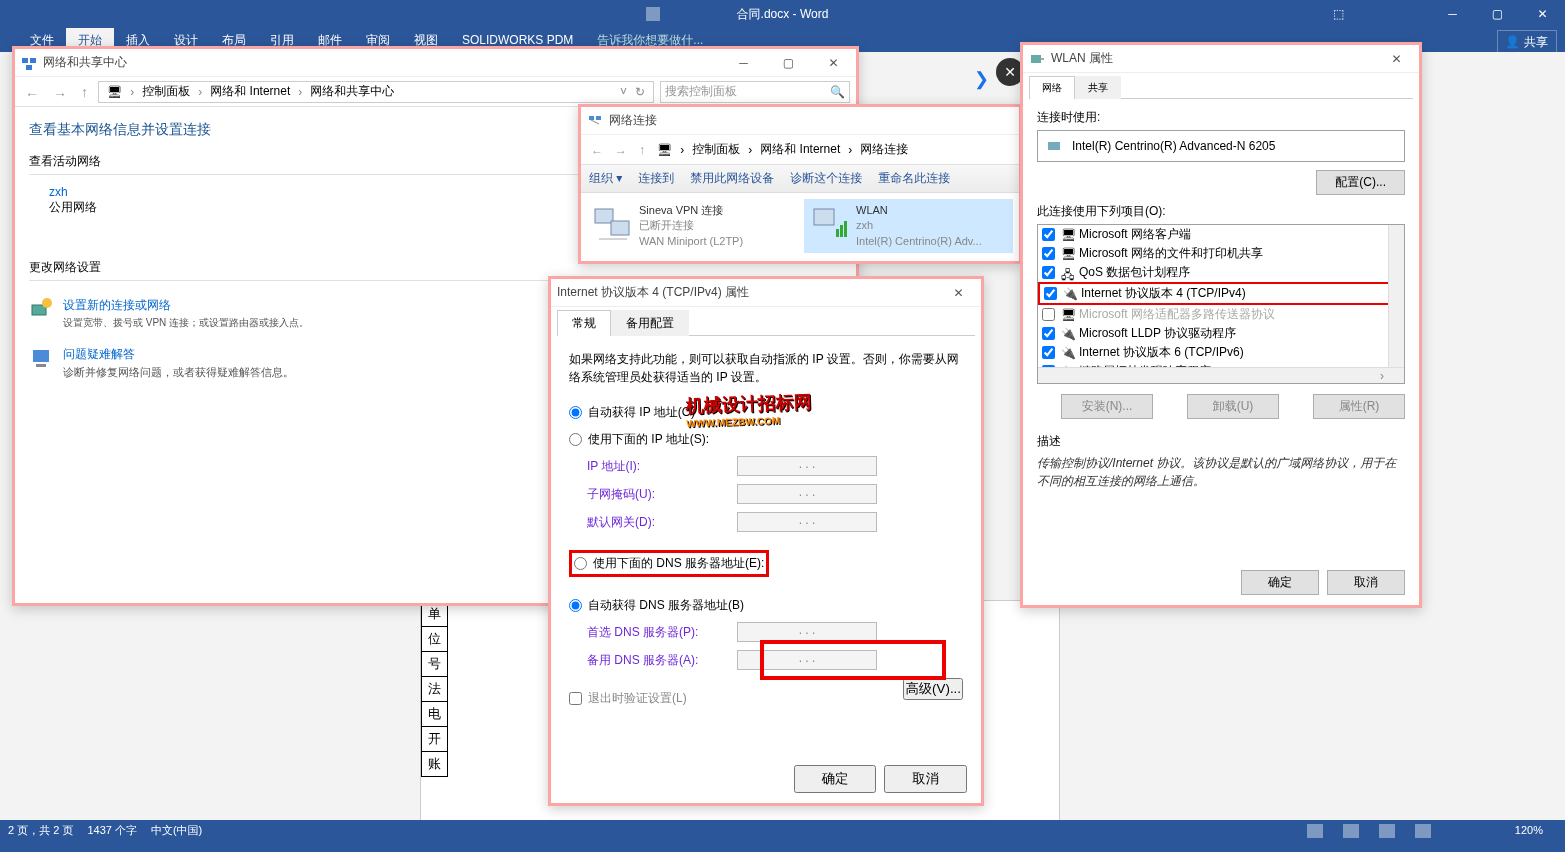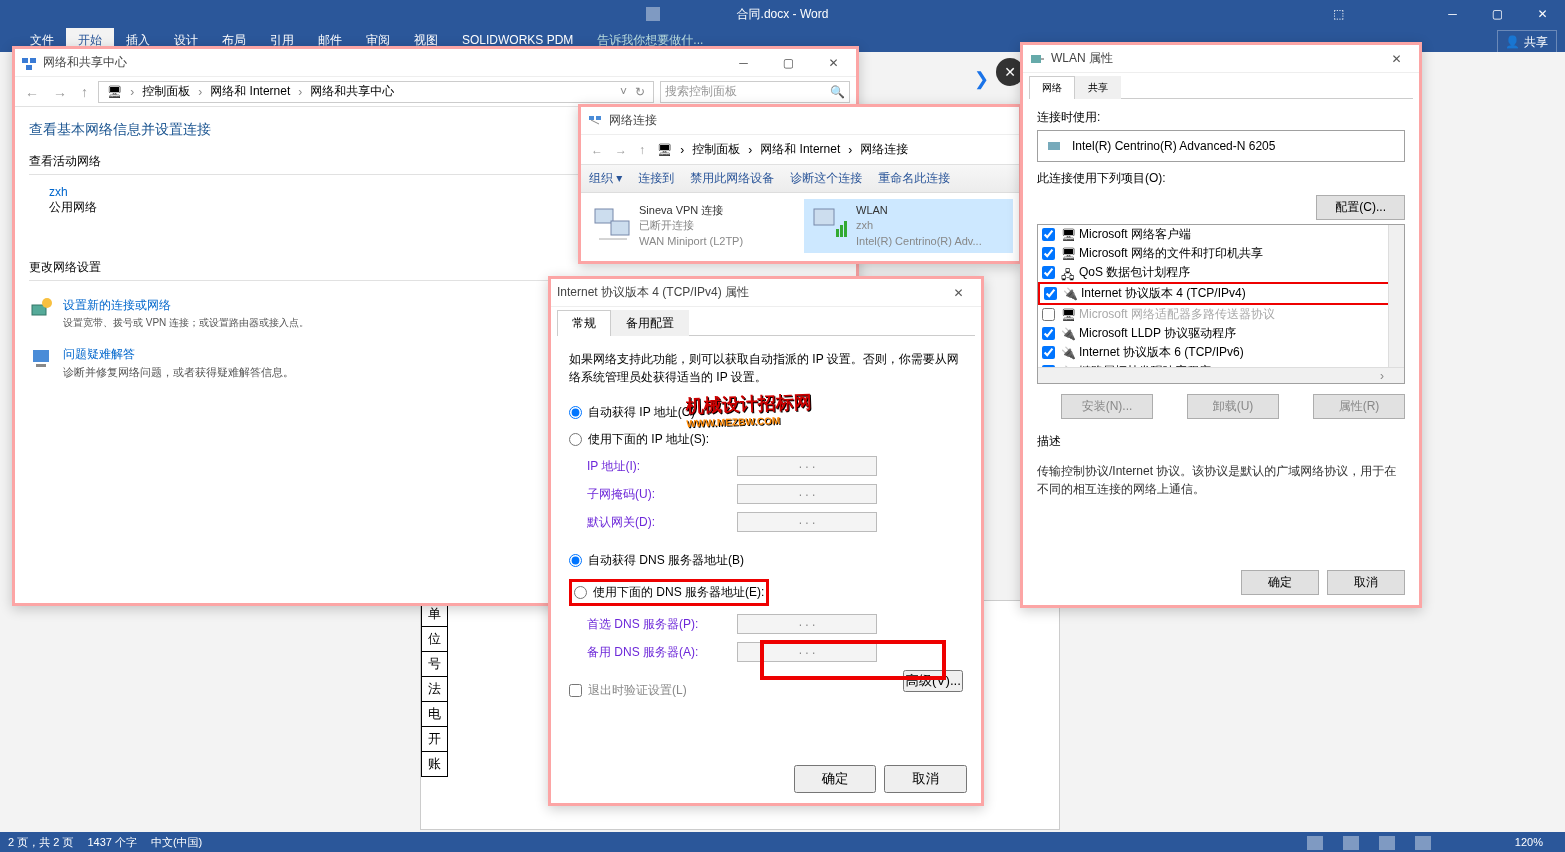--- a/index.html
+++ b/index.html
@@ -20,21 +20,21 @@
 .ribbon-tabs .file { background: #2b579a; color: #fff; text-align: right; }
 .share-btn { position: absolute; right: 8px; top: 30px; background: #2b579a; color: #fff; padding: 3px 8px; font-size: 12px; border: 1px solid rgba(255,255,255,0.3); }
 
 
 .doc-area { position: absolute; top: 52px; left: 0; right: 0; bottom: 20px; background: #f3f3f3; }
 .doc-page { position: absolute; left: 420px; top: 548px; width: 640px; height: 230px; background: #fff; border: 1px solid #ccc; }
 .doc-table { position: absolute; left: 0; top: 0; border-collapse: collapse; }
 .doc-table td { border: 1px solid #000; padding: 3px 6px; height: 25px; font-size: 13px; }
 
 
-.statusbar { position: absolute; bottom: 0; left: 0; right: 0; height: 20px; background: #2b579a; color: #fff; display: flex; align-items: center; font-size: 11px; padding: 0 8px; }
+.statusbar { position: absolute; bottom: 12px; left: 0; right: 0; height: 20px; background: #2b579a; color: #fff; display: flex; align-items: center; font-size: 11px; padding: 0 8px; }
 .statusbar span { margin-right: 14px; }
 .statusbar .right { position: absolute; right: 8px; }
 
 
 .win { position: absolute; background: #fff; border: 3px solid #fca5a5; box-shadow: 0 3px 12px rgba(0,0,0,0.2); }
 .win-titlebar { height: 28px; display: flex; align-items: center; padding: 0 6px; font-size: 12px; color: #444; border-bottom: 1px solid #eee; }
 .win-titlebar .ticon { width: 16px; height: 16px; margin-right: 6px; display: inline-block; }
 .win-titlebar .wcontrols { position: absolute; right: 0; top: 0; display: flex; }
 .win-titlebar .wcontrols span { width: 45px; height: 28px; display: flex; align-items: center; justify-content: center; color: #555; }
 
@@ -88,21 +88,21 @@
 #w3 .list { border: 1px solid #a0a0a0; height: 160px; margin-top: 4px; overflow: hidden; position: relative; }
 #w3 .list .scroll { position: absolute; right: 0; top: 0; bottom: 16px; width: 16px; background: #f0f0f0; border-left: 1px solid #ddd; }
 #w3 .list .hscroll { position: absolute; bottom: 0; left: 0; right: 0; height: 16px; background: #f0f0f0; border-top: 1px solid #ddd; display:flex; justify-content:flex-end; align-items:center; padding-right:20px; color:#888; }
 #w3 .list .item { display: flex; align-items: center; padding: 1px 4px; font-size: 12px; }
 #w3 .list .item input { margin-right: 6px; }
 #w3 .list .item.hl { border: 2px solid #e00; }
 #w3 .list .picon { width: 14px; height: 14px; margin-right: 4px; }
 #w3 .btnrow { display: flex; gap: 10px; margin-top: 10px; justify-content: space-between; }
 #w3 .btnrow .btn { flex: 1; color: #888; margin-left: 24px; }
 #w3 .desc { margin-top: 14px; }
-#w3 .desc .body { color: #333; margin-top: 12px; line-height: 1.5; }
+#w3 .desc .body { color: #333; margin-top: 4px; line-height: 1.5; font-style: italic; }
 #w3 .footer { position: absolute; bottom: 10px; right: 14px; display: flex; gap: 8px; }
 
 
 #w4 { left: 548px; top: 276px; width: 436px; height: 530px; }
 #w4 .tabs { display: flex; border-bottom: 1px solid #ccc; margin: 2px 6px 0 6px; }
 #w4 .tabs span { padding: 4px 14px; font-size: 12px; border: 1px solid #ccc; border-bottom: none; background: #fff; position: relative; top: 1px; }
 #w4 .tabs span.inact { background: #f0f0f0; border-color: transparent; }
 #w4 .pbody { padding: 14px 18px; font-size: 12px; }
 #w4 .pbody p { line-height: 1.5; }
 #w4 .radio { display: flex; align-items: center; margin-top: 10px; }
@@ -389,22 +389,22 @@
   <div class="section">
     <div>连接时使用:</div>
     <div class="fieldbox">
       <span class="aicon">
           <svg width="18" height="18">
             <rect x="2" y="5" width="12" height="8" fill="#7ab"></rect>
           </svg>
         </span>
       <span>Intel(R) Centrino(R) Advanced-N 6205</span>
     </div>
+    <div style="text-align:right;margin-top:8px"><button class="btn">配置(C)...</button></div>
     <div style="margin-top:8px">此连接使用下列项目(O):</div>
-    <div style="text-align:right;margin-top:8px"><button class="btn">配置(C)...</button></div>
     <div class="list">
       <div class="item">
           <input type="checkbox" checked="" style="">
           <span class="picon">🖥</span>
           <span>Microsoft 网络客户端</span>
         </div>
       <div class="item">
           <input type="checkbox" checked="" style="">
           <span class="picon">🖥</span>
           <span>Microsoft 网络的文件和打印机共享</span>
@@ -486,27 +486,27 @@
         </div>
       <div class="field">
           <span class="flabel">子网掩码(U):</span>
           <span class="fin">.       .       .</span>
         </div>
       <div class="field">
           <span class="flabel">默认网关(D):</span>
           <span class="fin">.       .       .</span>
         </div>
     </div>
+    <div class="radio hl">
+        <input type="radio" style="">
+        <span>使用下面的 DNS 服务器地址(E):</span>
+      </div>
     <div class="radio" style="margin-top:20px">
         <input type="radio" checked="" style="">
         <span>自动获得 DNS 服务器地址(B)</span>
-      </div>
-    <div class="radio hl">
-        <input type="radio" style="">
-        <span>使用下面的 DNS 服务器地址(E):</span>
       </div>
     <div class="fields">
       <div class="field">
           <span class="flabel">首选 DNS 服务器(P):</span>
           <span class="fin">.       .       .</span>
         </div>
       <div class="field">
           <span class="flabel">备用 DNS 服务器(A):</span>
           <span class="fin">.       .       .</span>
         </div>

